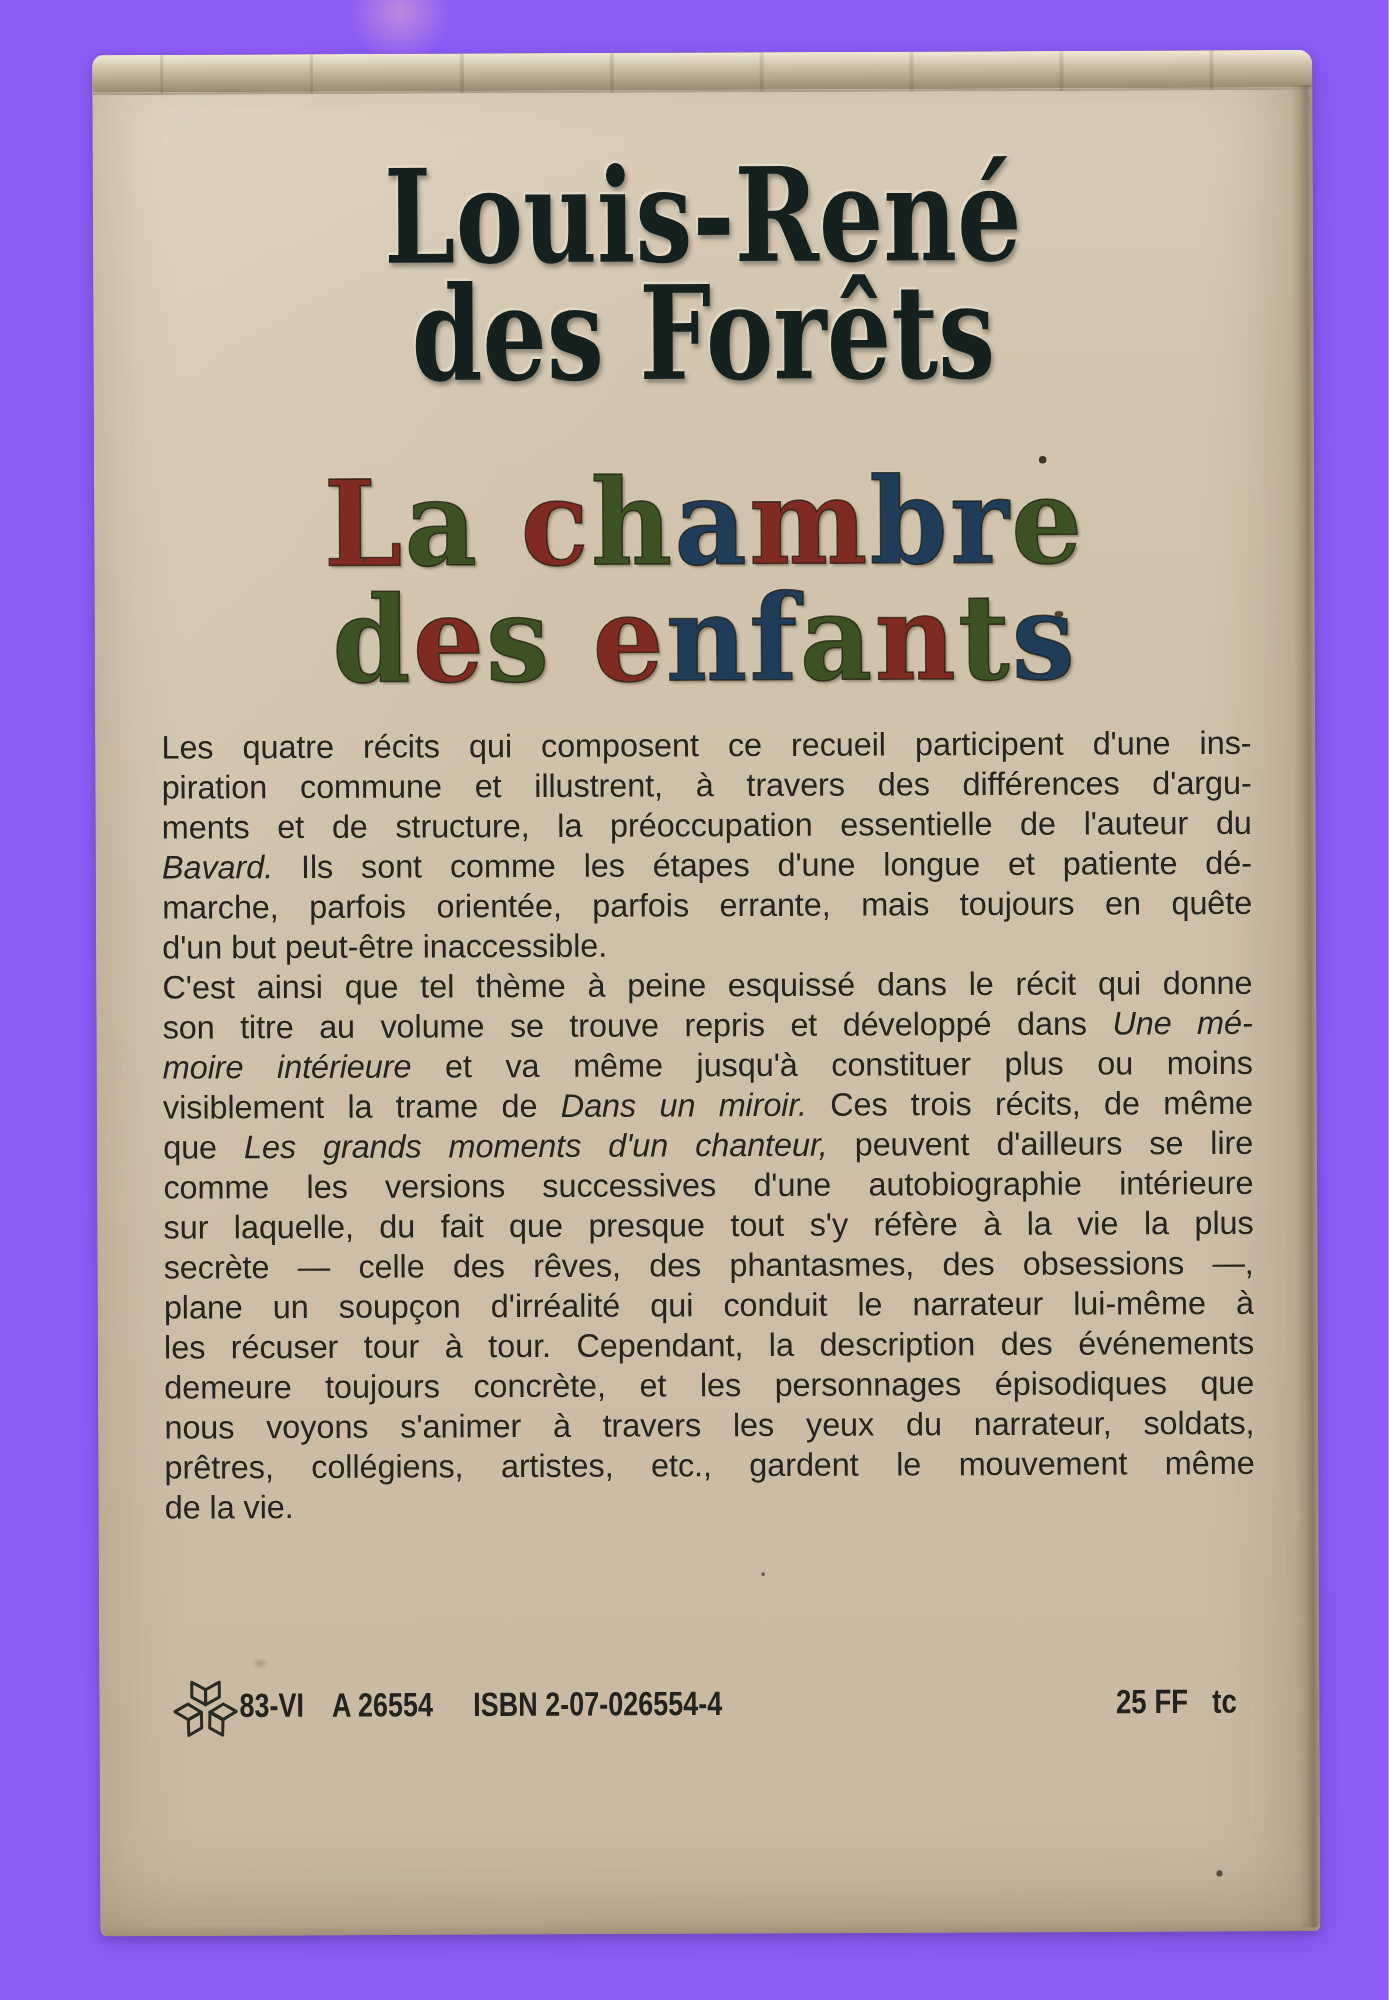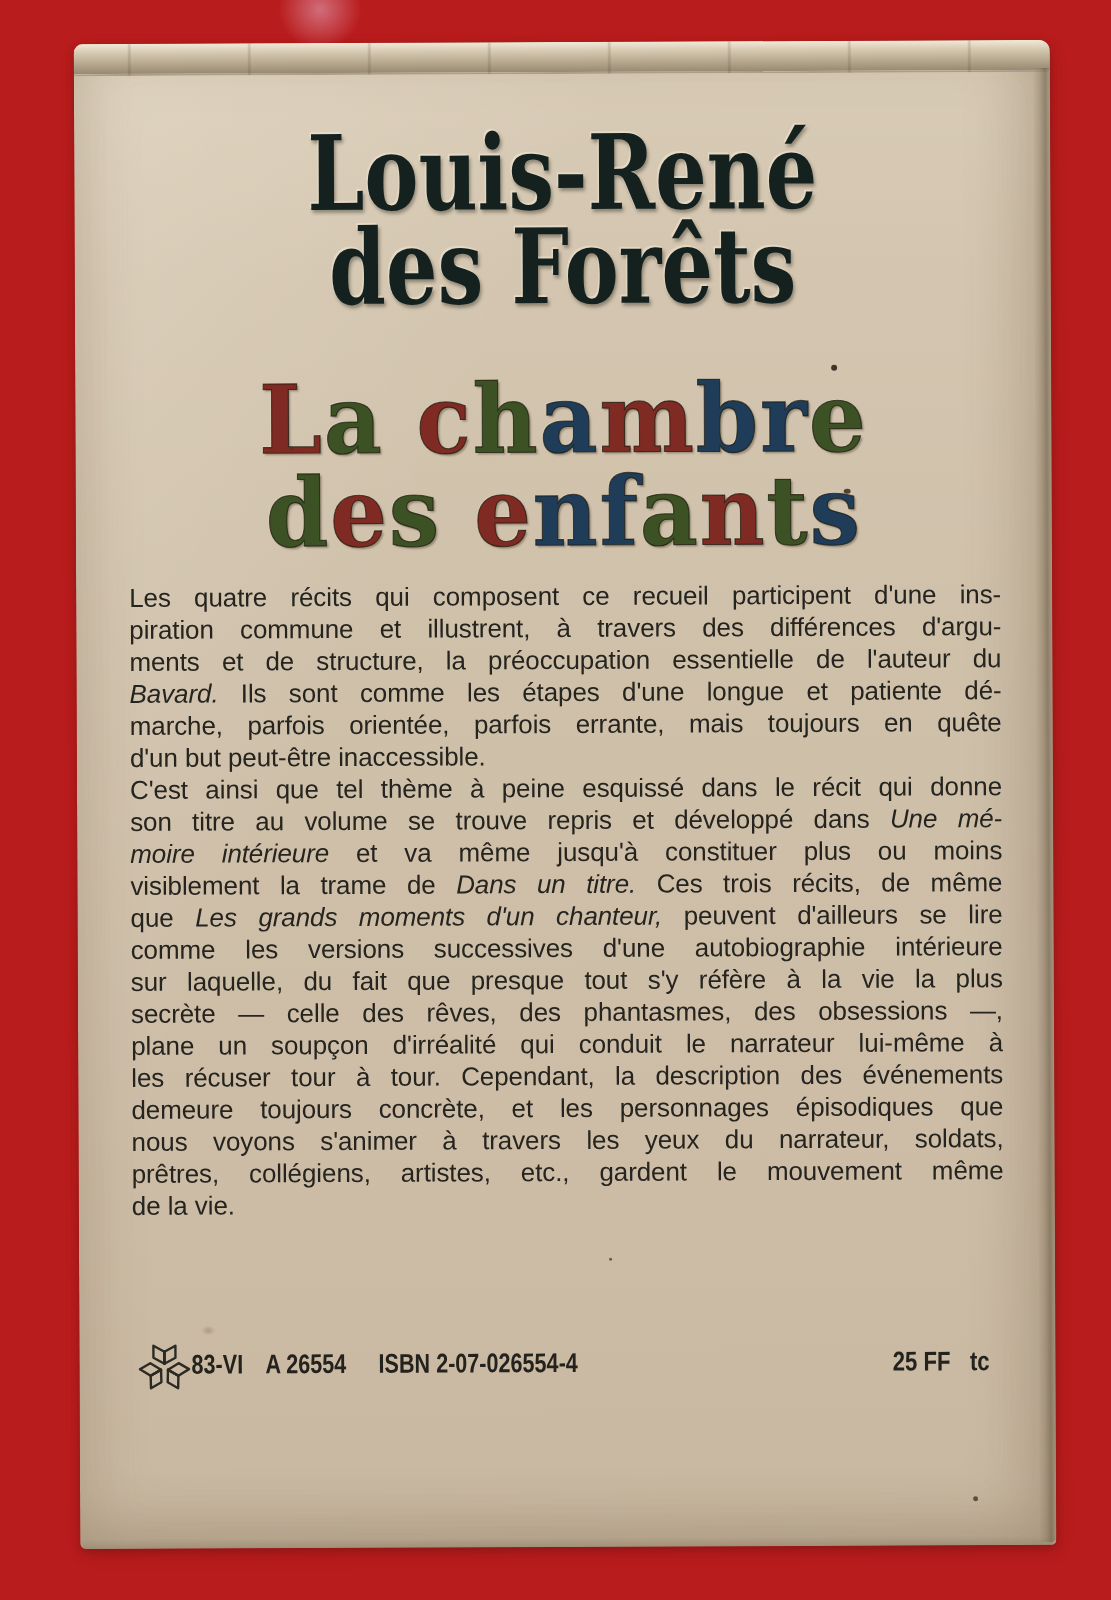--- a/index.html
+++ b/index.html
@@ -2,21 +2,21 @@
 <html><head>
 <meta charset="utf-8">
 <style>
   html,body { margin:0; padding:0; }
   body {
     width:1111px; height:1600px;
     background:#ffffff;
     font-family:"Liberation Sans", sans-serif;
     position:relative; overflow:hidden;
   }
-  .stage { position:absolute; inset:0; background:#b91c1c; }
+  .stage { position:absolute; inset:0; background:#8b5cf6; }
 
   .pink-smudge {
     position:absolute; left:278px; top:-8px; width:84px; height:58px;
     background:radial-gradient(ellipse at 50% 30%, rgba(228,176,200,0.55), rgba(228,176,200,0.0) 70%);
   }
 
   .book {
     position:absolute; left:77px; top:42px; width:976px; height:1505px;
     background:
       linear-gradient(115deg, rgba(255,250,238,0.20) 0%, rgba(255,250,238,0) 34%),
@@ -143,21 +143,21 @@
     <div class="synopsis" id="synopsis">
         <div class="line"><span>Les quatre récits qui composent ce recueil participent d'une ins-</span></div>
         <div class="line"><span>piration commune et illustrent, à travers des différences d'argu-</span></div>
         <div class="line"><span>ments et de structure, la préoccupation essentielle de l'auteur du</span></div>
         <div class="line"><span class="it">Bavard.</span><span> Ils sont comme les étapes d'une longue et patiente dé-</span></div>
         <div class="line"><span>marche, parfois orientée, parfois errante, mais toujours en quête</span></div>
         <div class="line noj"><span>d'un but peut-être inaccessible.</span></div>
         <div class="line"><span>C'est ainsi que tel thème à peine esquissé dans le récit qui donne</span></div>
         <div class="line"><span>son titre au volume se trouve repris et développé dans </span><span class="it">Une mé-</span></div>
         <div class="line"><span class="it">moire intérieure</span><span> et va même jusqu'à constituer plus ou moins</span></div>
-        <div class="line"><span>visiblement la trame de </span><span class="it">Dans un titre.</span><span> Ces trois récits, de même</span></div>
+        <div class="line"><span>visiblement la trame de </span><span class="it">Dans un miroir.</span><span> Ces trois récits, de même</span></div>
         <div class="line"><span>que </span><span class="it">Les grands moments d'un chanteur,</span><span> peuvent d'ailleurs se lire</span></div>
         <div class="line"><span>comme les versions successives d'une autobiographie intérieure</span></div>
         <div class="line"><span>sur laquelle, du fait que presque tout s'y réfère à la vie la plus</span></div>
         <div class="line"><span>secrète — celle des rêves, des phantasmes, des obsessions —,</span></div>
         <div class="line"><span>plane un soupçon d'irréalité qui conduit le narrateur lui-même à</span></div>
         <div class="line"><span>les récuser tour à tour. Cependant, la description des événements</span></div>
         <div class="line"><span>demeure toujours concrète, et les personnages épisodiques que</span></div>
         <div class="line"><span>nous voyons s'animer à travers les yeux du narrateur, soldats,</span></div>
         <div class="line"><span>prêtres, collégiens, artistes, etc., gardent le mouvement même</span></div>
         <div class="line noj"><span>de la vie.</span></div>

